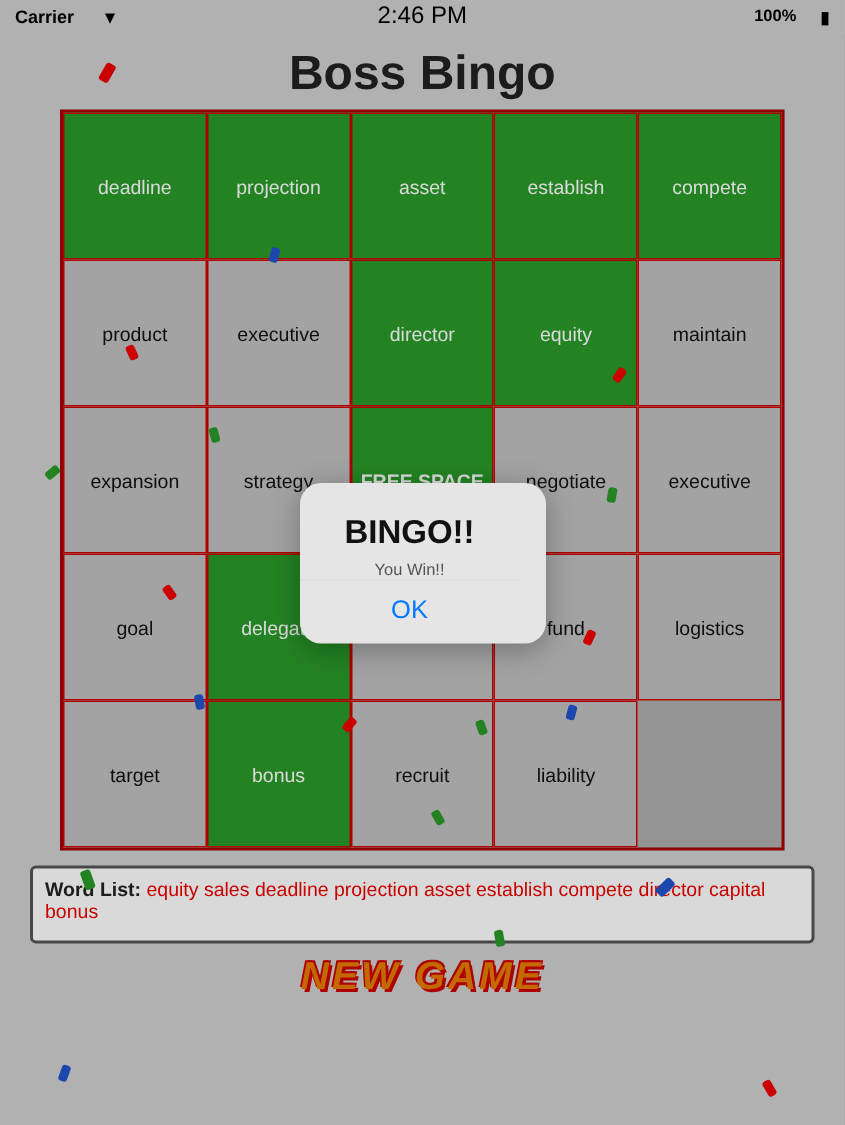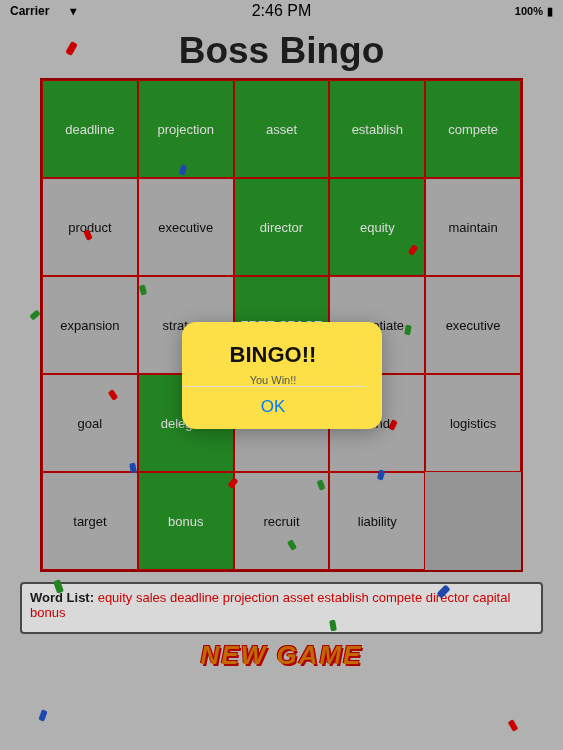--- a/index.html
+++ b/index.html
@@ -19,26 +19,26 @@
       background: #d0d0d0;
       display: flex;
       align-items: center;
       justify-content: space-between;
       padding: 0 10px;
       font-size: 12px;
       font-weight: bold;
     }
     .status-left { display: flex; align-items: center; gap: 21px; }
     .status-center { position: absolute; left: 50%; transform: translateX(-50%); font-size: 16px; font-weight: normal; }
-    .status-right { display: flex; gap: 4px; font-size: 11px; }
+    .status-right { display: flex; gap: 16px; font-size: 11px; }
 
     
     .title {
       text-align: center;
-      font-size: 37px;
+      font-size: 32px;
       font-weight: bold;
       color: #222;
       padding: 8px 0 6px 0;
     }
 
     
     .bingo-grid-wrapper {
       margin: 0 40px;
       border: 2px solid #a00;
       background: #b0b0b0;
@@ -115,23 +115,23 @@
     .modal-overlay {
       position: absolute;
       top: 0; left: 0; width: 100%; height: 100%;
       background: rgba(0,0,0,0.15);
       display: flex;
       align-items: center;
       justify-content: center;
       z-index: 100;
     }
     .modal-box {
-      background: #fde047;
+      background: #e5e5e5;
       border-radius: 14px;
-      width: 200px;
+      width: 164px;
       padding: 20px 33px 10px 16px;
       text-align: center;
       box-shadow: 0 4px 20px rgba(0,0,0,0.3);
     }
     .modal-title {
       font-size: 22px;
       font-weight: bold;
       color: #111;
       margin-bottom: 6px;
     }

